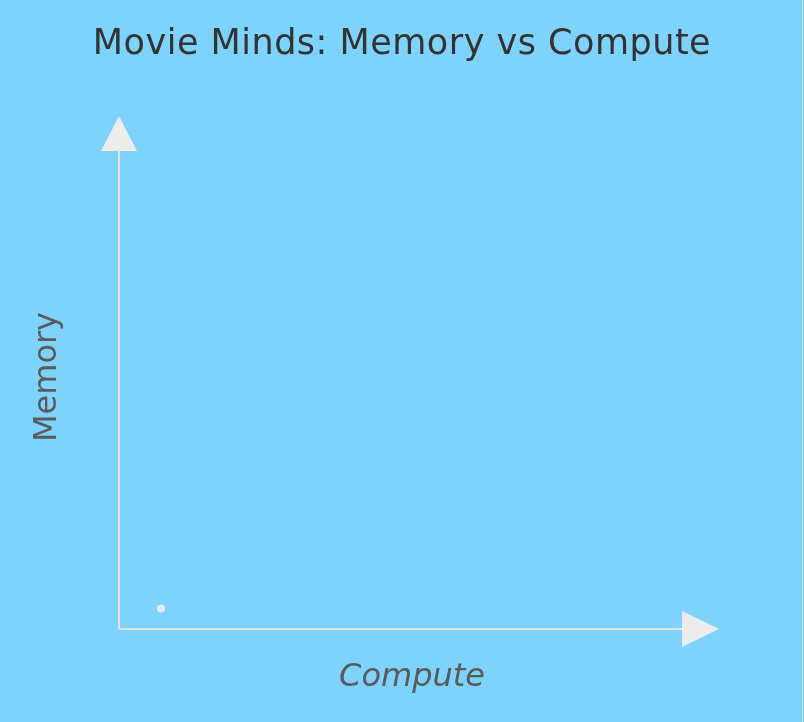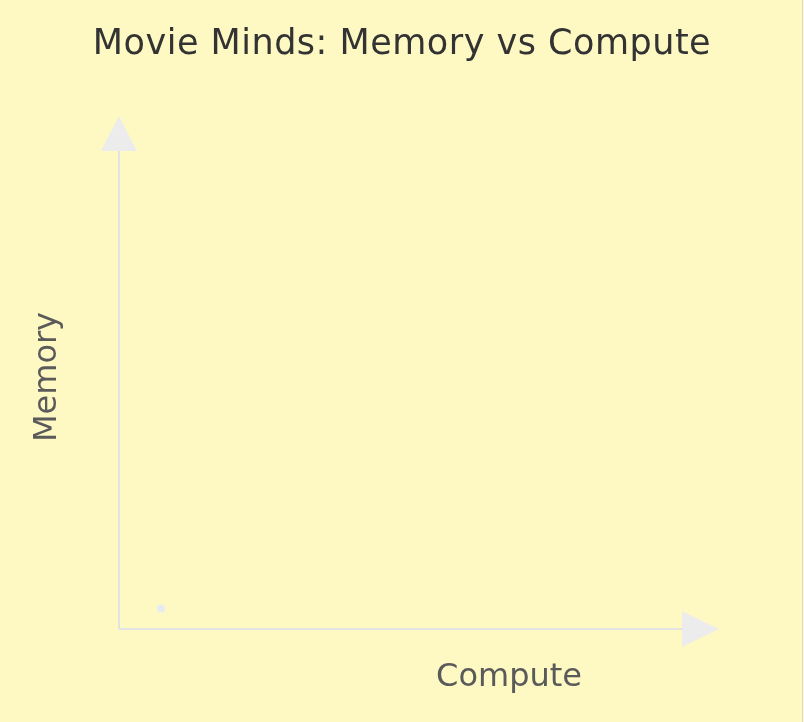--- a/index.html
+++ b/index.html
@@ -1,26 +1,26 @@
 <!DOCTYPE html>
 <html><head>
 <meta charset="utf-8">
 <style>
   html, body { margin:0; padding:0; background:#ffffff; }
   body { width:804px; height:722px; overflow:hidden; position:relative; }
-  .frame { position:absolute; left:0; top:0; width:804px; height:722px; background:#fef9c3; }
+  .frame { position:absolute; left:0; top:0; width:804px; height:722px; background:#7dd3fc; }
   .right-edge { position:absolute; right:1px; top:0; width:1px; height:722px; background:#d8d8d8; }
   .title {
     position:absolute; left:0; width:804px; top:22px; text-align:center;
     font-family: "DejaVu Sans", sans-serif; font-size:35px; color:#333333;
     letter-spacing:0.5px;
   }
   .xlabel {
-    position:absolute; left:242px; width:340px; top:656px; text-align:right;
-    font-family: "DejaVu Sans", sans-serif; font-size:32px; color:#5a5a5a;
+    position:absolute; left:242px; width:340px; top:656px; text-align:center;
+    font-family: "DejaVu Sans", sans-serif; font-size:32px; color:#5a5a5a;font-style:italic;
   }
   .ylabel {
     position:absolute; left:-125px; top:358px; width:340px; text-align:center;
     transform: rotate(-90deg); transform-origin:center center;
     font-family: "DejaVu Sans", sans-serif; font-size:32px; color:#5a5a5a;
   }
   svg.plot { position:absolute; left:0; top:0; }
 </style>
 </head>
 <body>

